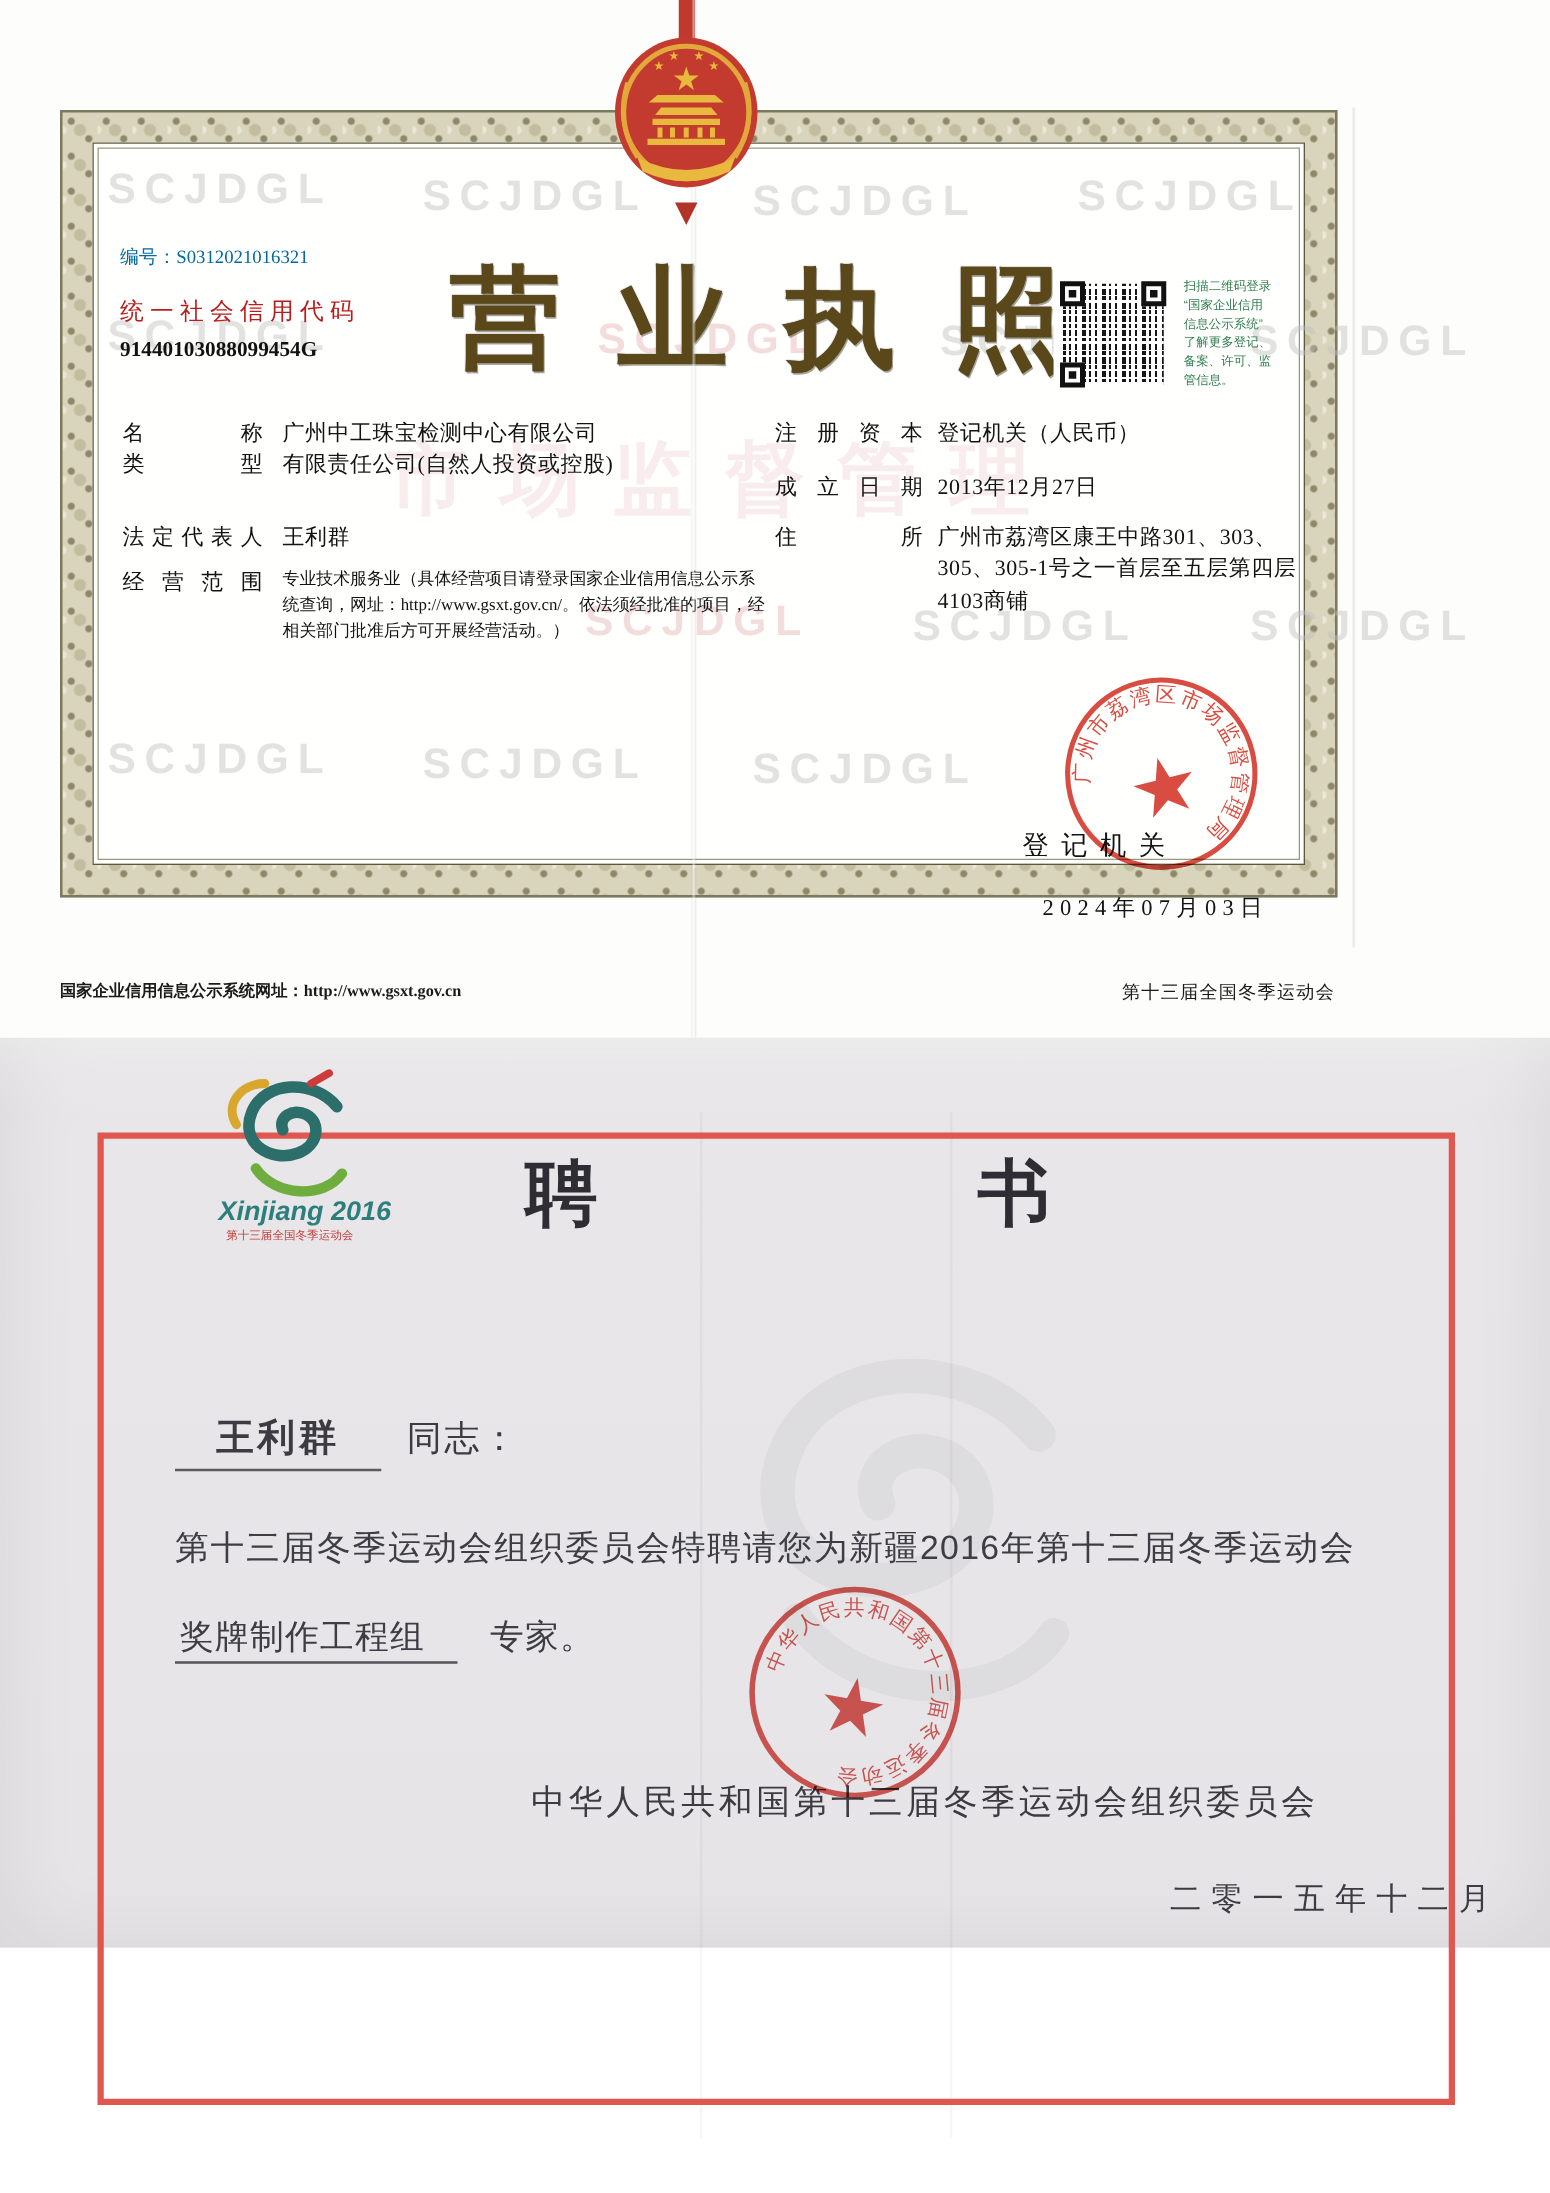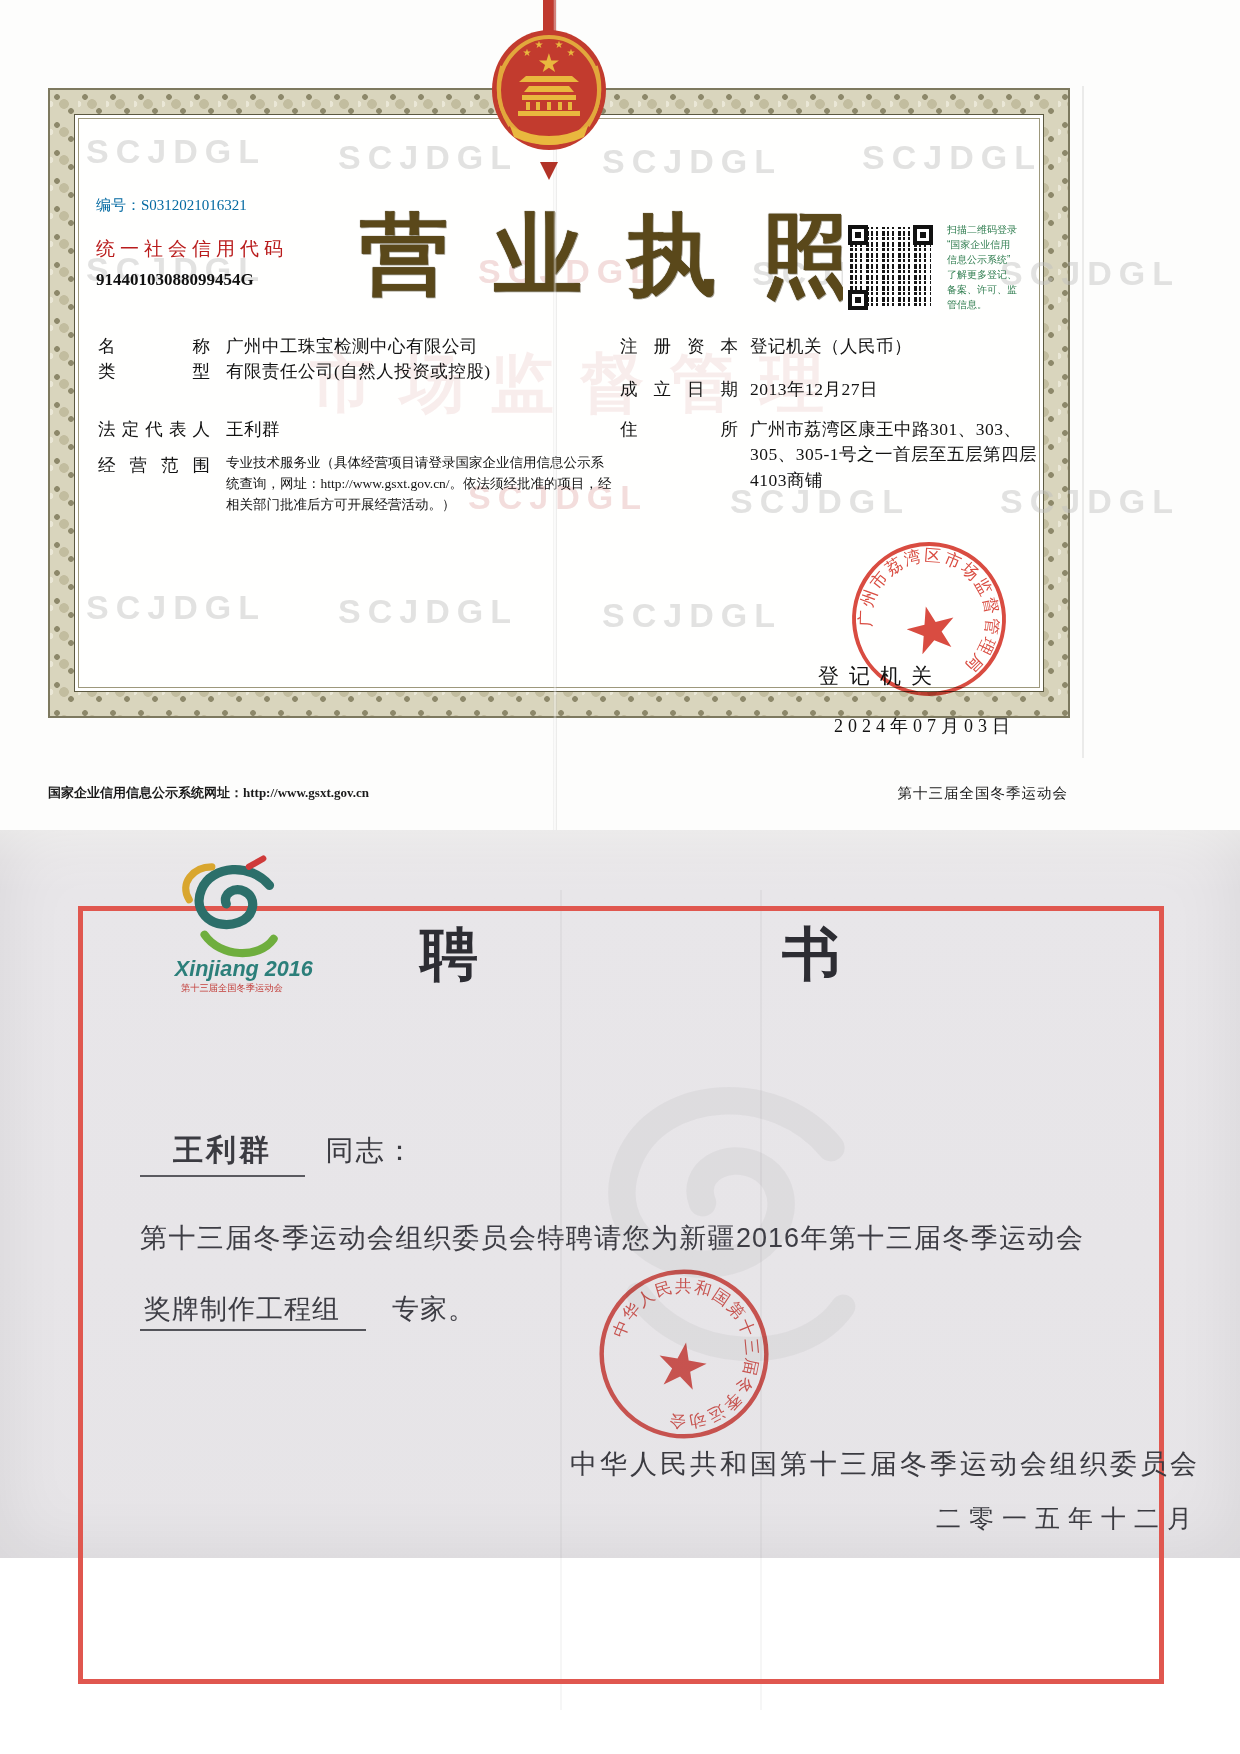--- a/index.html
+++ b/index.html
@@ -105,22 +105,22 @@
   .cert-salutation { font-size:28px; margin-left:16px; letter-spacing:2px; }
 
   .cert-body { position:absolute; left:140px; top:390px; width:944px; z-index:3;
     color:#3d3d44; font-size:27px; letter-spacing:1px; }
   .cert-line { margin-bottom:35px; }
   .cert-line.justify { text-align:justify; text-align-last:justify; }
   .cert-line.l1 { padding-left:44px; }
   .hl { display:inline-block; border-bottom:2px solid #54545a; padding:0 10px 2px; }
   .hl2 { display:inline-block; border-bottom:2px solid #54545a; padding:0 26px 2px 4px; margin-right:26px; }
 
-  .cert-signature { position:absolute; left:280px; top:616px; width:920px; z-index:3;
-    text-align:right; font-size:27px; letter-spacing:3px; color:#3b3b41; }
+  .cert-signature { position:absolute; left:280px; top:593px; width:920px; z-index:3;
+    text-align:center; font-size:27px; letter-spacing:3px; color:#3b3b41; }
   .cert-date { position:absolute; left:280px; top:672px; width:920px; z-index:3;
     text-align:right; font-size:25px; letter-spacing:8px; color:#3b3b41; }
 
   .stamp-cert { position:absolute; left:595px; top:435px; transform:rotate(10deg); opacity:.9; z-index:4; }
 
   .cert-watermark { position:absolute; left:470px; top:180px; opacity:.06; z-index:1; }
 </style>
 </head>
 <body>
 

